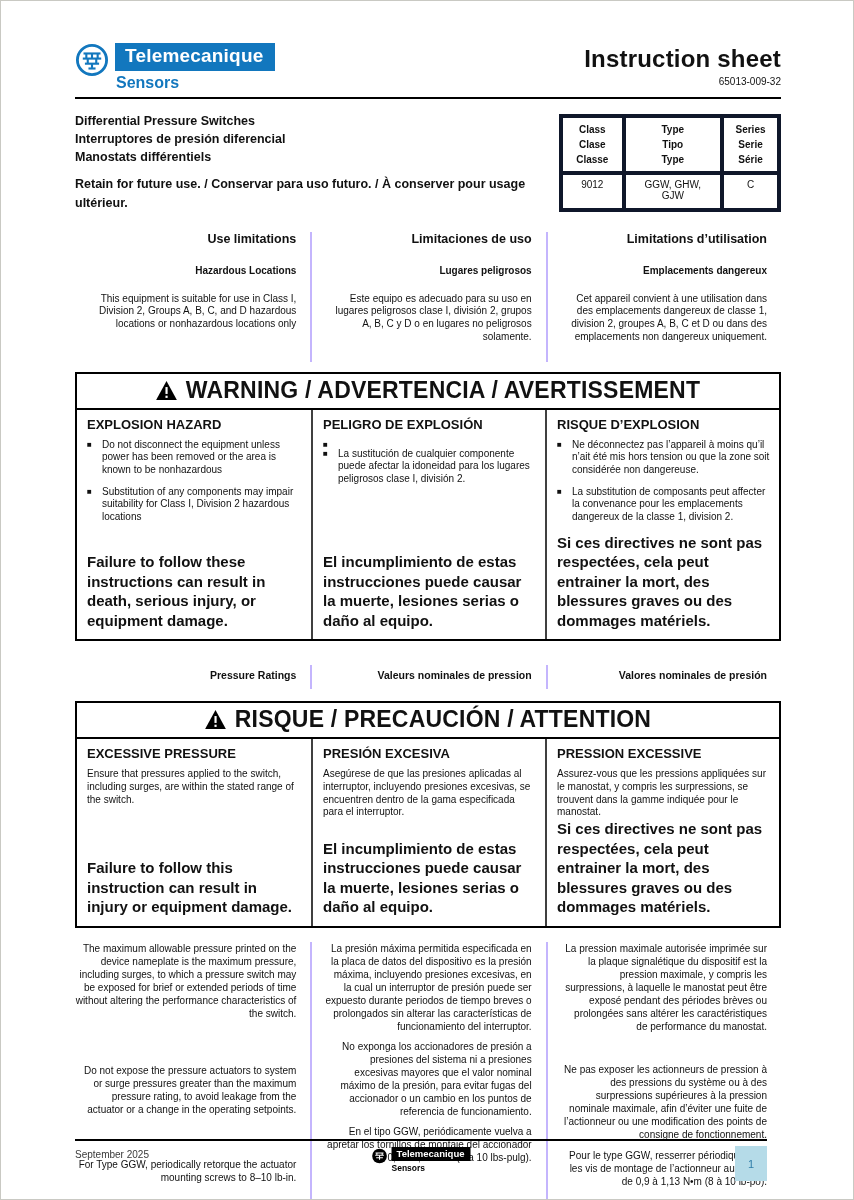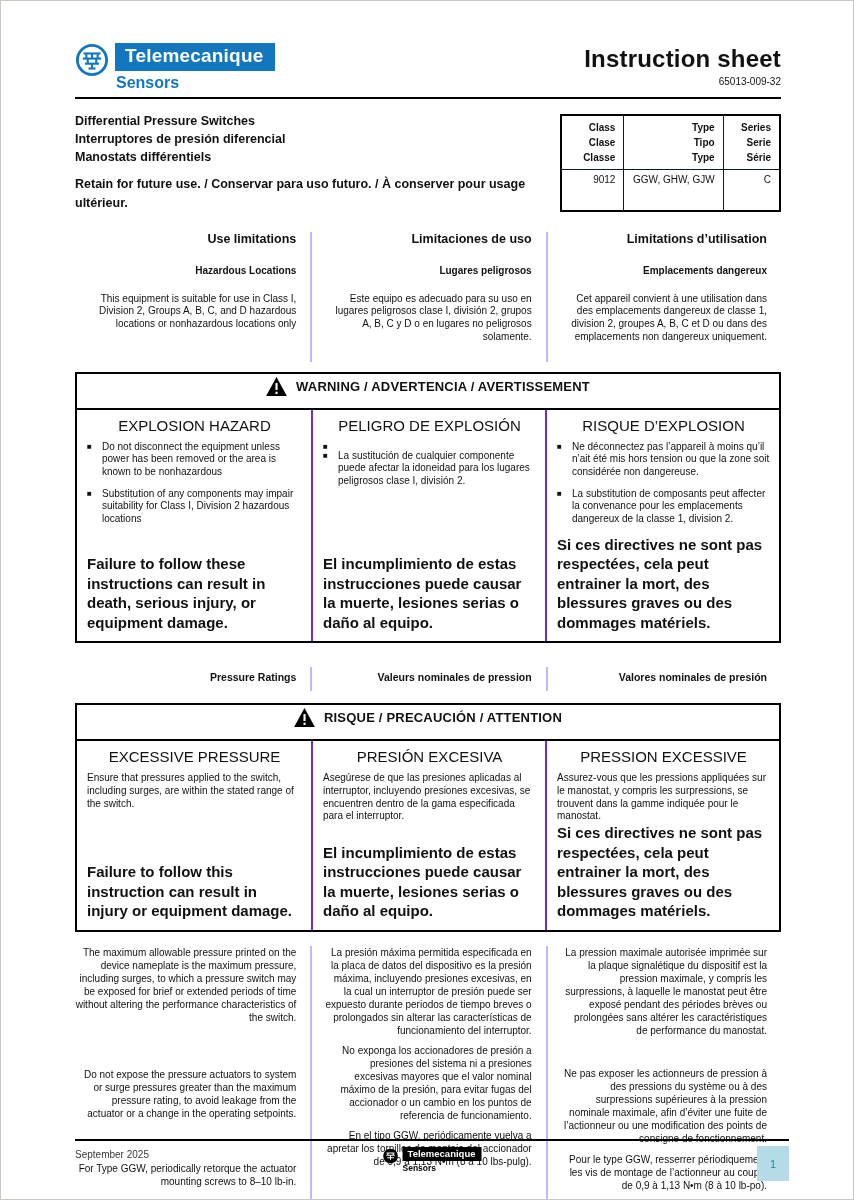--- a/index.html
+++ b/index.html
@@ -27,47 +27,47 @@
   .header-right { text-align:right; padding-top:2px; }
   .doc-title { font-size:24px; font-weight:bold; letter-spacing:0.2px; }
   .doc-number { font-size:10px; margin-top:3px; }
   .header-rule { border:0; border-top:2px solid #000; margin-top:5px; }
 
   
   .title-row { display:flex; justify-content:space-between; margin-top:13px; }
   .title-lines div { font-size:12.5px; font-weight:bold; line-height:1.45; }
   .retain-line { font-size:10.5px; font-weight:bold; margin-top:9px; }
   table.class-table { border-collapse:collapse; border:2px solid #000; margin-top:2px; }
-  .class-table th, .class-table td { border:1px solid #0f172a; text-align:right; vertical-align:top; font-size:10px;margin-left:44px; }
+  .class-table th, .class-table td { border:4px solid #0f172a; text-align:center; vertical-align:top; font-size:10px;margin-left:44px; }
   .class-table th { font-weight:bold; padding:4px 8px 4px 8px; }
   .class-table th div { line-height:1.5; }
   .class-table td { padding:4px 8px 5px 8px; }
   .class-table .c1 { width:64px; } .class-table .c2 { width:106px; } .class-table .c3 { width:58px; }
 
   
   .tri { display:grid; grid-template-columns:1fr 1fr 1fr;text-align:right; }
   .tri > div { padding-right:14px; }
   .tri > div + div { border-left:2px solid #c4b5fd; padding-left:13px; }
   .sec-use { margin-top:20px; min-height:130px; }
   .col-title { font-size:12.5px; font-weight:bold; }
   .col-sub { font-size:10px; font-weight:bold; margin-top:19px; }
   .col-body { font-size:10px; line-height:1.27; margin-top:17px; }
 
   
   .alert-box { border:2px solid #000; margin-top:10px; }
   .alert-title {
     display:flex; justify-content:center; align-items:center; gap:9px;
-    font-size:13px; font-weight:bold; padding:3px 0 12px 0; border-bottom:2px solid #000;
+    font-size:23px; font-weight:bold; padding:3px 0 4px 0; border-bottom:2px solid #000;
     letter-spacing:0.2px;
   }
   .warn-tri { width:21px; height:19px; }
   .alert-cols { display:grid; grid-template-columns:1fr 1fr 1fr; }
   .alert-col { padding:7px 9px 9px 10px; display:flex; flex-direction:column; }
-  .alert-col + .alert-col { border-left:2px solid #6d28d9; }
-  .alert-h { font-size:15px; font-weight:normal; margin-bottom:7px;text-align:center; }
+  .alert-col + .alert-col { border-left:2px solid #404040; }
+  .alert-h { font-size:13px; font-weight:bold; margin-bottom:7px; }
   .alert-col ul { list-style:none; }
   .alert-col li { position:relative; font-size:10px; line-height:1.27; padding-left:15px; margin-bottom:9px; }
   .sq { position:absolute; left:0; top:1px; font-size:8px; }
   .sq::before { content:"■"; }
   .alert-p { font-size:10px; line-height:1.27; }
   .alert-foot { font-size:15px; font-weight:bold; line-height:1.3; margin-top:auto; }
   .warning .alert-col { min-height:166px; }
   .caution .alert-col { min-height:128px; }
 
   
@@ -77,21 +77,21 @@
   
   .sec-body { margin-top:14px; min-height:276px; }
   .sec-body p { font-size:10px; line-height:1.3; }
   .col-en p:nth-child(1) { margin-bottom:44px; }
   .col-en p:nth-child(2) { margin-bottom:42px; }
   .col-es p { margin-bottom:7px; }
   .col-fr p:nth-child(1) { margin-bottom:30px; }
   .col-fr p:nth-child(2) { margin-bottom:8px; }
 
   
-  .footer { position:absolute; left:74px; right:64px; bottom:18px; }
+  .footer { position:absolute; left:74px; right:86px; bottom:18px; }
   .footer-rule { border:0; border-top:2px solid #000; }
   .footer-row { position:relative; display:flex; justify-content:space-between; align-items:flex-start; margin-top:8px; }
   .footer-date { font-size:10px; color:#3a3a3a; }
   .footer-logo { position:absolute; left:50%; transform:translateX(-50%); top:-2px; display:flex; gap:4px; align-items:flex-start; }
   .f-emblem { width:16px; height:16px; margin-top:1px; }
   .f-box { background:#000; color:#fff; font-weight:bold; font-size:9.5px; padding:1px 6px 2px 5px; }
   .f-sub { font-size:8.5px; font-weight:bold; color:#000; margin-top:2px; }
   .page-badge {
     width:32px; height:35px; background:#b5dbe8; color:#2f7da8;
     display:flex; align-items:center; justify-content:center;

